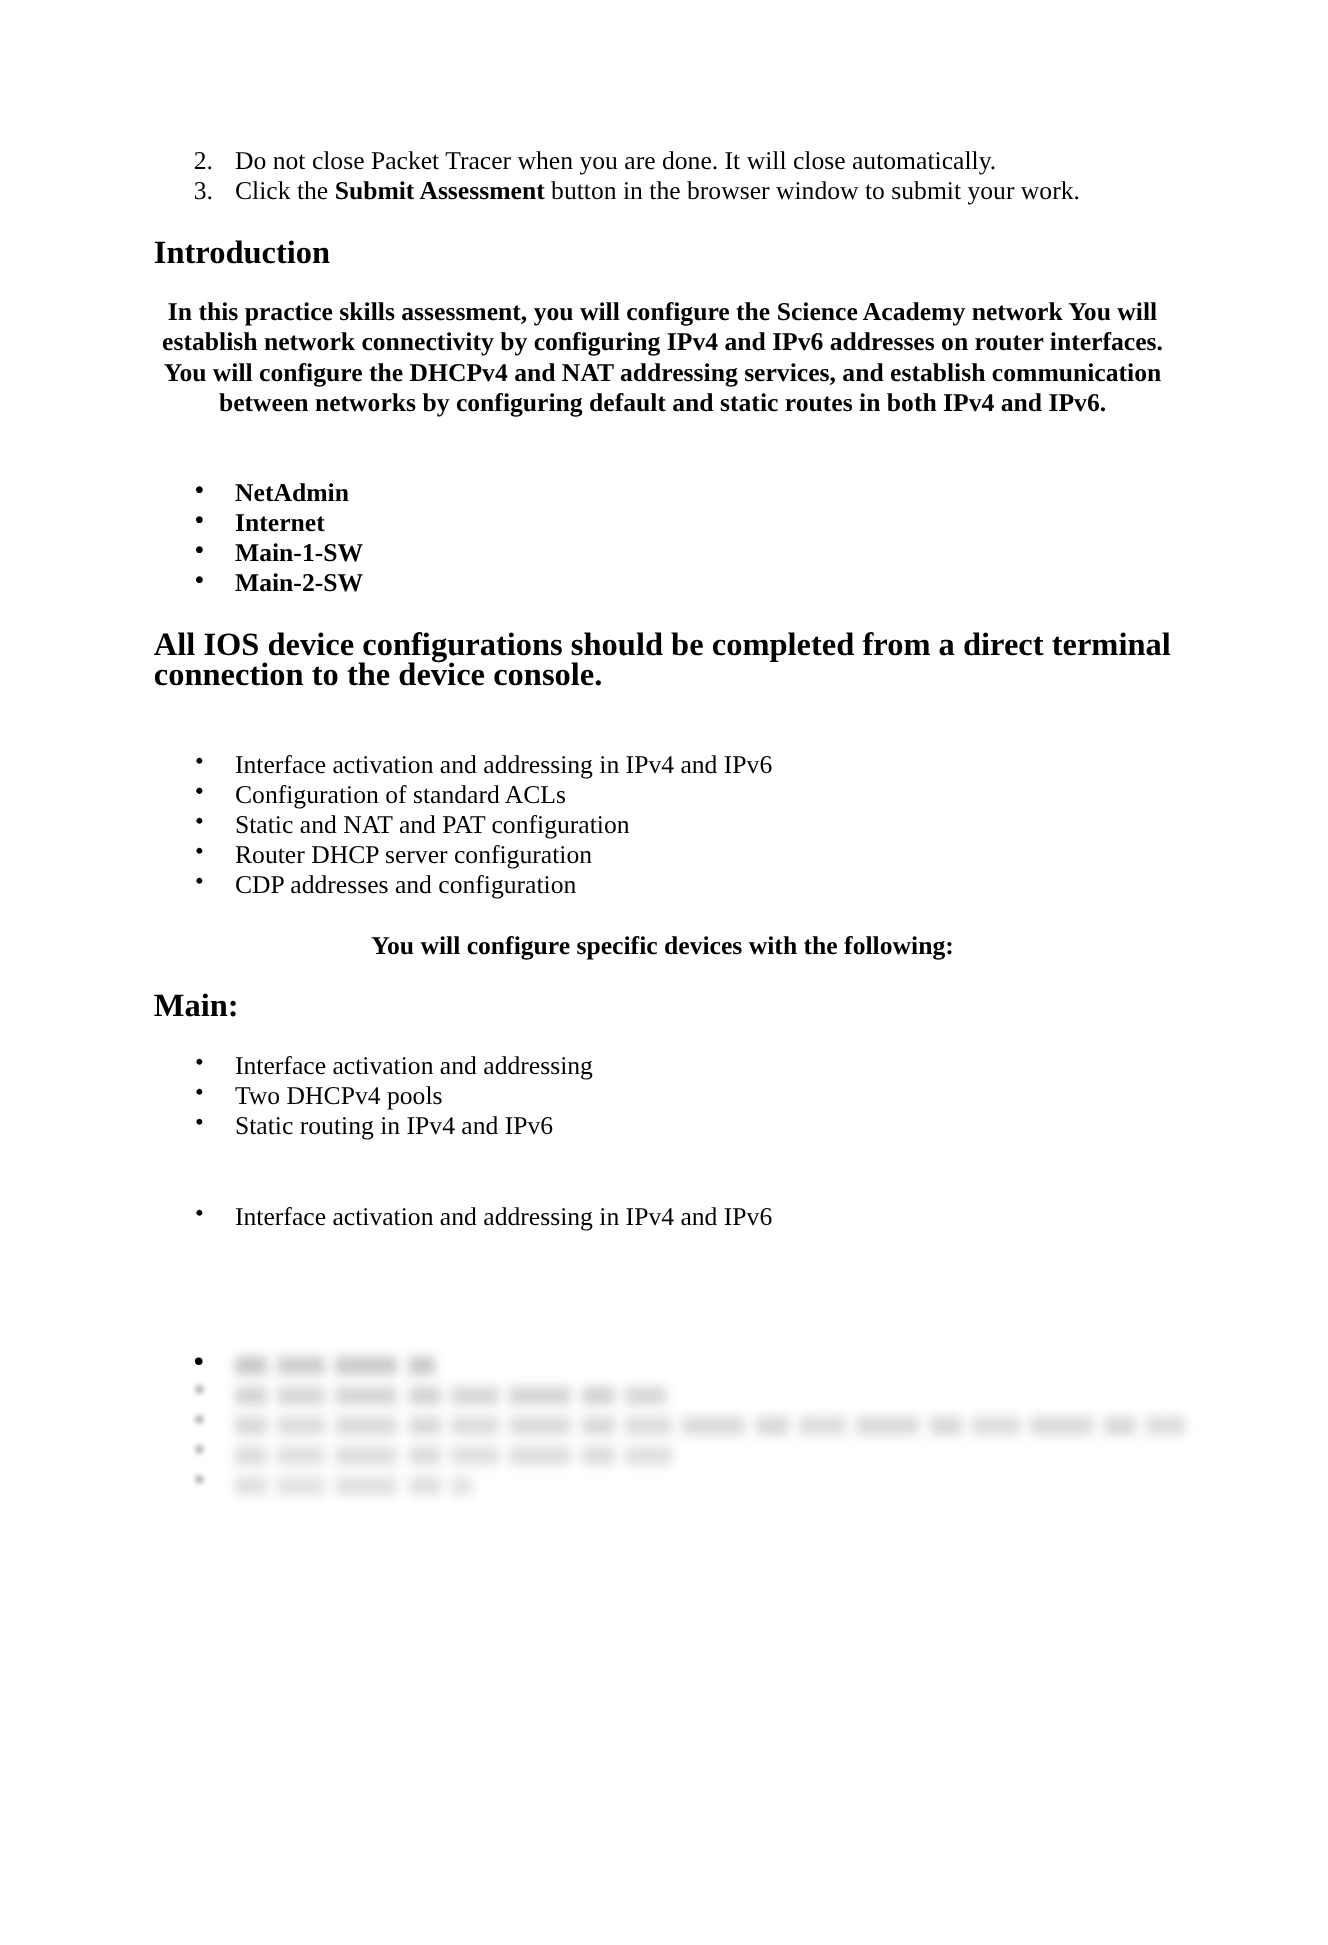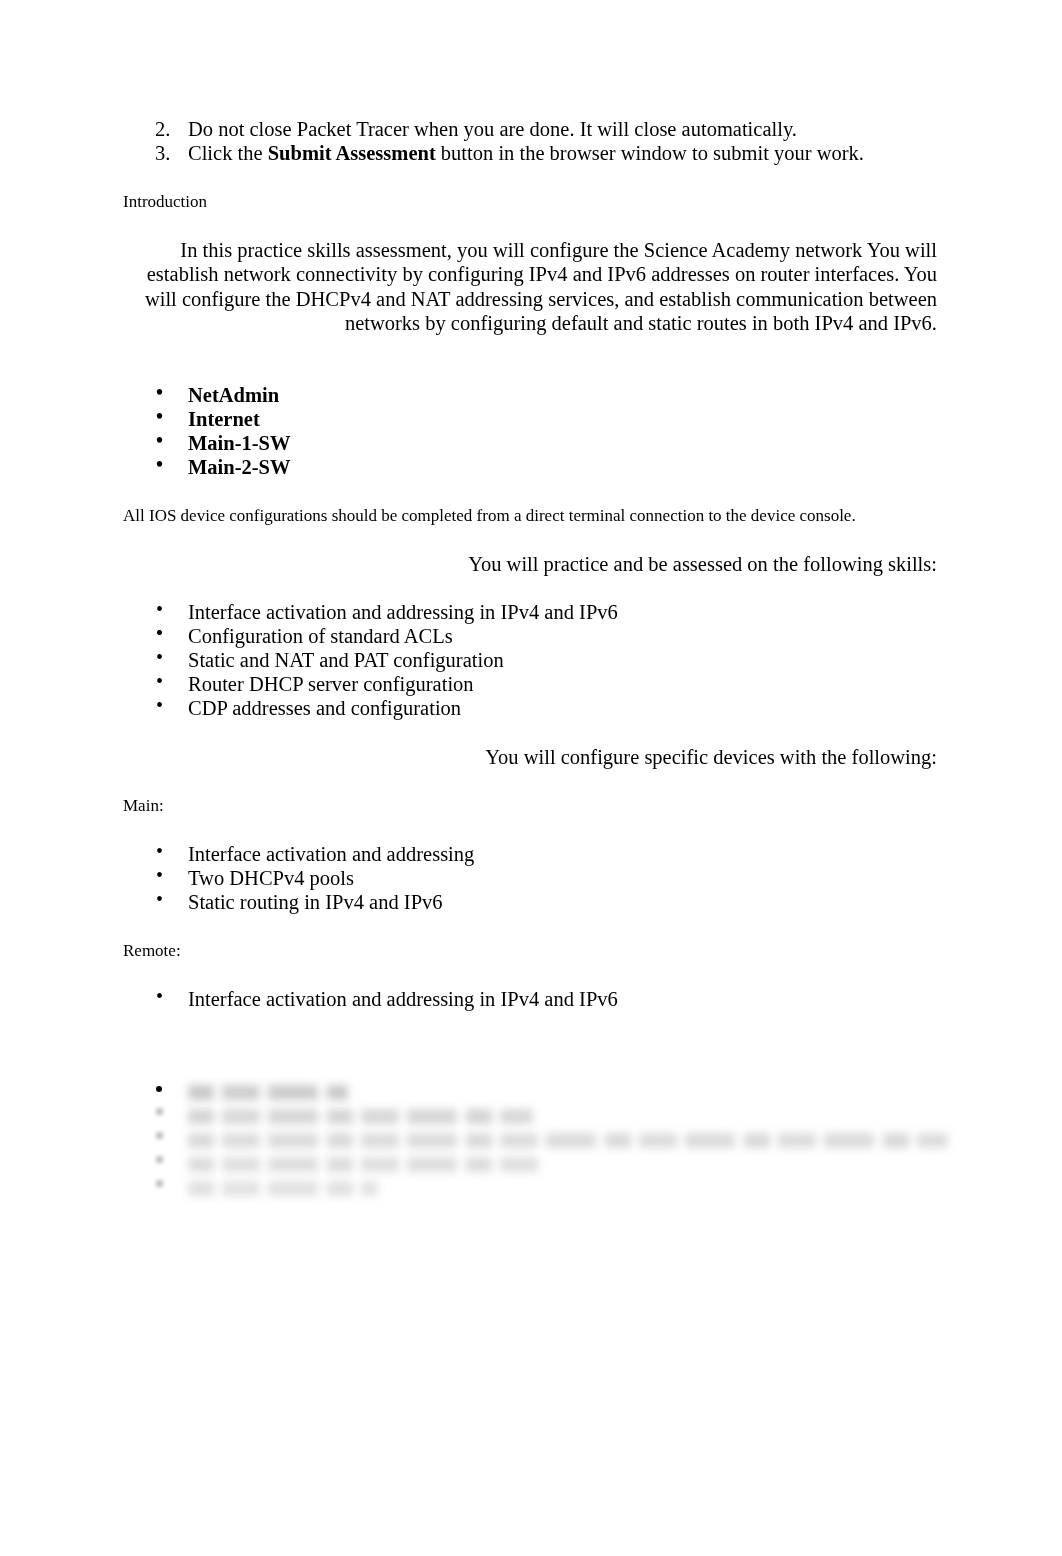--- a/index.html
+++ b/index.html
@@ -51,28 +51,29 @@
     left: 32px;
     top: 0;
     font-size: 20.5px;
   }
 
   
   .para {
     font-size: 20.5px;
     line-height: 24.3px;
     margin: 0;
-    text-align: right;
+    text-align: center;
+    font-weight: bold;
   }
   .gap-lg { height: 25px; }
   .gap-md { height: 24px; }
 
   .h-bold {
-    font-weight: normal;
-    font-size: 17px;
+    font-weight: bold;
+    font-size: 26px;
     line-height: 24px;
     margin: 0;
   }
 
   b, strong { font-weight: bold; margin-top: 24px; }
 
   
   .bullets {
     margin: 0;
     padding: 0;
@@ -200,21 +201,20 @@
       <li><span class="bullet">•</span><span>Main-1-SW</span></li>
       <li><span class="bullet">•</span><span>Main-2-SW</span></li>
     </ul>
 
     <div class="gap-lg"></div>
 
     <p class="h-bold"> All IOS device configurations should be completed from a direct terminal connection to the device console.</p>
 
     <div class="gap-md"></div>
 
-    <p class="para">You will practice and be assessed on the following skills:</p>
 
     <div class="gap-md"></div>
 
     <ul class="bullets">
       <li><span class="bullet">•</span><span>Interface activation and addressing in IPv4 and IPv6</span></li>
       <li><span class="bullet">•</span></li>
       <li><span class="bullet">•</span><span>Configuration of standard ACLs</span></li>
       <li><span class="bullet">•</span><span>Static and NAT and PAT configuration</span></li>
       <li><span class="bullet">•</span><span>Router DHCP server configuration</span></li>
       <li><span class="bullet">•</span><span>CDP addresses and configuration</span></li>
@@ -231,21 +231,20 @@
     <div class="gap-md"></div>
 
     <ul class="bullets">
       <li><span class="bullet">•</span><span>Interface activation and addressing</span></li>
       <li><span class="bullet">•</span><span>Two DHCPv4 pools</span></li>
       <li><span class="bullet">•</span><span>Static routing in IPv4 and IPv6</span></li>
     </ul>
 
     <div class="gap-lg"></div>
 
-    <p class="h-bold">Remote:</p>
 
     <div class="gap-md"></div>
 
     <ul class="bullets">
       <li><span class="bullet">•</span><span>Interface activation and addressing in IPv4 and IPv6</span></li>
     </ul>
 
   </div>
 
   <div class="redacted-block">

